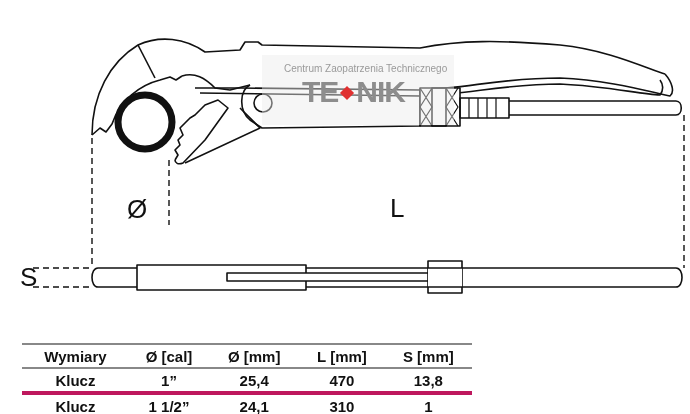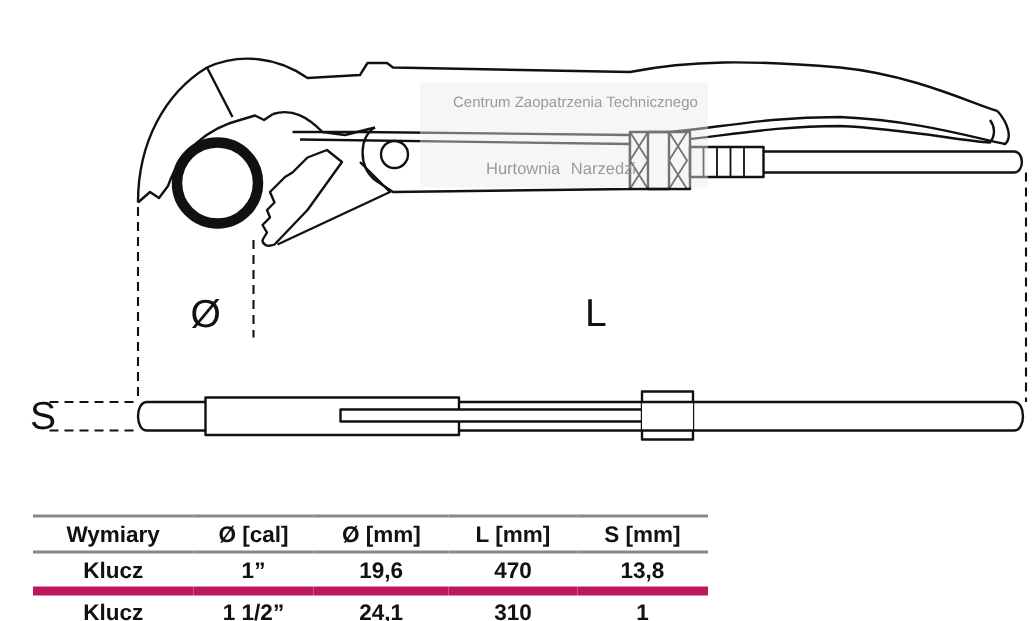--- a/index.html
+++ b/index.html
@@ -1,26 +1,26 @@
 <!DOCTYPE html>
 <html><head>
 <meta charset="utf-8">
 <style>
   html,body{margin:0;padding:0;background:#fff;}
   body{width:690px;height:414px;position:relative;overflow:hidden;font-family:"Liberation Sans",sans-serif;}
   #drawing{position:absolute;left:0;top:0;width:690px;height:300px;}
   .lbl{position:absolute;font-family:"Liberation Sans",sans-serif;color:#111;font-size:26px;}
-  #wm{position:absolute;left:280px;top:55px;width:192px;height:70px;background:rgba(235,235,235,0.45);}
+  #wm{position:absolute;left:262px;top:55px;width:192px;height:70px;background:rgba(235,235,235,0.45);}
   .wm-top{position:absolute;left:22px;top:8px;font-size:10px;color:#9a9a9a;white-space:nowrap;}
   .wm-logo{position:absolute;left:40px;top:20px;font-size:30px;font-weight:bold;color:#8d8d8d;letter-spacing:-1px;white-space:nowrap;}
   .wm-bot{position:absolute;left:44px;top:52px;font-size:11px;color:#9a9a9a;white-space:nowrap;word-spacing:4px;}
   table{position:absolute;left:22px;top:315px;width:450px;border-collapse:collapse;font-weight:bold;font-size:15px;color:#111;margin-top:28px;}
   td,th{text-align:center;padding:0;height:22px;}
   thead th{border-top:2px solid #888;border-bottom:2px solid #888;}
-  tbody tr td{border-bottom:6px solid #be185d;}
+  tbody tr td{border-bottom:4px solid #be185d;}
 </style>
 </head>
 <body>
 
 <svg id="drawing" viewBox="0 0 690 300" xmlns="http://www.w3.org/2000/svg">
   <g fill="none" stroke="#111" stroke-width="1.6" stroke-linejoin="round">
 
     <path d="M92,135 C92,95 110,62 138,45 C160,35 185,38 205,52 L240,50 L245,42 L258,42 L262,45 L420,48 C460,40 500,40 560,45 C610,50 650,70 665,74"></path>
     <path d="M92,135 L100,128 L106,132 L112,124 C120,100 140,85 160,80 L170,77 L176,80 L182,76"></path>
     <path d="M138,45 L155,78"></path>
@@ -51,42 +51,42 @@
     <rect x="137" y="265" width="169" height="25" fill="#fff"></rect>
     <rect x="227" y="273" width="215" height="8" fill="#fff"></rect>
     <rect x="428" y="261" width="34" height="32" fill="#fff"></rect>
     <rect x="428" y="268" width="34" height="19" fill="#fff" stroke="none"></rect>
     <path d="M428,268 H462 M428,287 H462"></path>
   </g>
 </svg>
 
 <div id="wm">
   <span class="wm-top">Centrum Zaopatrzenia Technicznego</span>
-  <span class="wm-bot">Hurtownia Narzedzi</span>
+  <span class="wm-logo"><span>TE</span><span style="display:inline-block;width:10px;height:10px;background:#e03030;transform:rotate(45deg);margin:0 4px 4px 4px;"></span><span>NIK</span></span>
 </div>
 
 <span class="lbl" style="left:127px;top:194px;">Ø</span>
 <span class="lbl" style="left:390px;top:193px;">L</span>
 <span class="lbl" style="left:20px;top:262px;">S</span>
 
 <table>
   <thead>
       <tr>
     <th>Wymiary</th>
     <th>Ø [cal]</th>
     <th>Ø [mm]</th>
     <th>L [mm]</th>
     <th>S [mm]</th>
   </tr>
     </thead>
   <tbody>
     <tr class="r1">
       <td>Klucz</td>
       <td>1”</td>
-      <td>19,6</td>
+      <td>25,4</td>
       <td>470</td>
       <td>13,8</td>
     </tr>
     <tr>
       <td>Klucz</td>
       <td>1 1/2”</td>
       <td>24,1</td>
       <td>310</td>
       <td>1</td>
     </tr>

